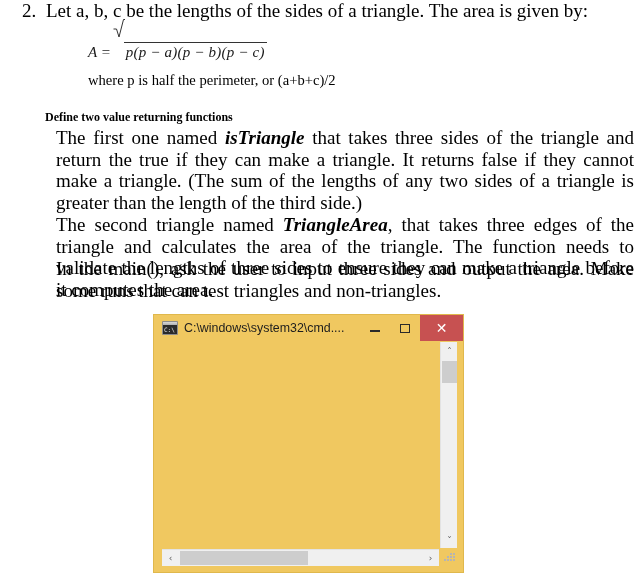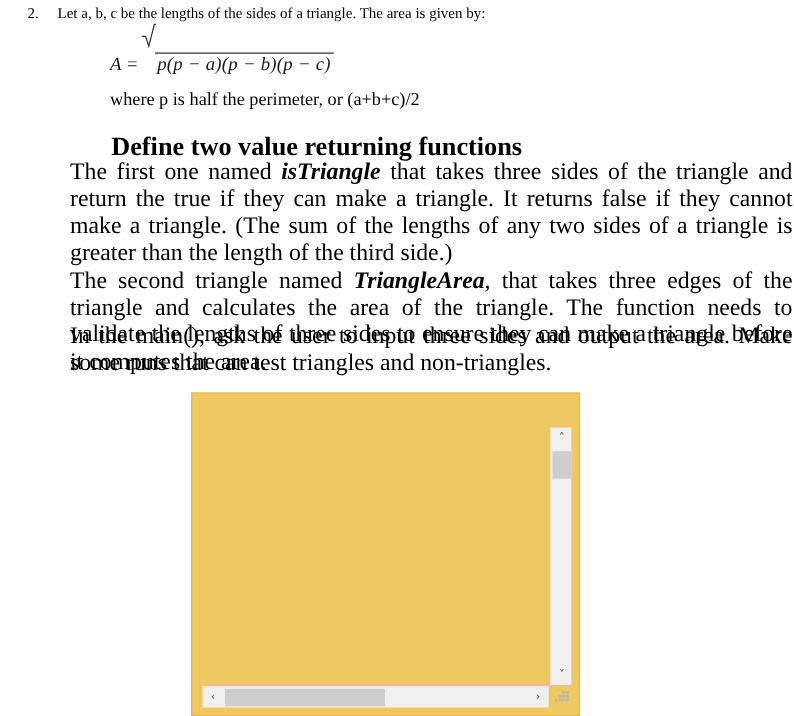--- a/index.html
+++ b/index.html
@@ -22,21 +22,21 @@
     left: 0;
     top: 0;
     width: 635px;
   }
 
   .q-row {
     position: absolute;
     left: 22px;
     top: 1px;
     width: 600px;
-    font-size: 12px;
+    font-size: 19px;
     line-height: 19px;
   }
   .q-num {
     display: inline-block;
     width: 24px;
   }
 
   .formula {
     position: absolute;
     left: 88px;
@@ -74,24 +74,23 @@
     left: 88px;
     top: 71px;
     font-size: 14.6px;
     line-height: 19px;
   }
 
   .heading {
     position: absolute;
     left: 45px;
     top: 107px;
-    font-size: 21px;
+    font-size: 12px;
     font-weight: bold;
     line-height: 20px;
-    margin-left: 44px;
   }
 
   .para {
     position: absolute;
     left: 56px;
     width: 578px;
     font-size: 19px;
     line-height: 21.5px;
     text-align: justify;
   }
@@ -332,20 +331,36 @@
   <div class="para p2">
     <span>The second triangle named </span><span class="bi">TriangleArea</span><span>, that takes three edges of the triangle and calculates the area of the triangle. The function needs to validate the lengths of three sides to ensure they can make a triangle before it computes the area.</span>
   </div>
 
   <div class="para p3">In the main(), ask the user to input three sides and output the area. Make some runs that can test triangles and non-triangles.</div>
 
 </div>
 
 <div class="console-window">
 
+  <div class="titlebar">
+    <span class="cmd-icon"></span>
+    <span class="title-text">C:\windows\system32\cmd....</span>
+
+    <div class="win-buttons">
+      <div class="win-btn min">
+          <span class="glyph"></span>
+        </div>
+      <div class="win-btn max">
+          <span class="glyph"></span>
+        </div>
+      <div class="win-btn close">
+          <span class="glyph">✕</span>
+        </div>
+    </div>
+  </div>
 
   <div class="console-body">
 
 
     <div class="vscroll">
       <div class="arrow up">˄</div>
       <div class="thumb"></div>
       <div class="arrow down">˅</div>
     </div>
 

